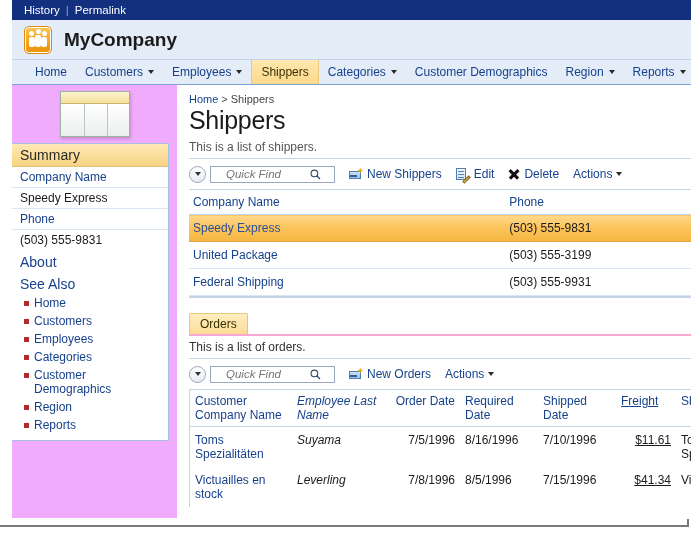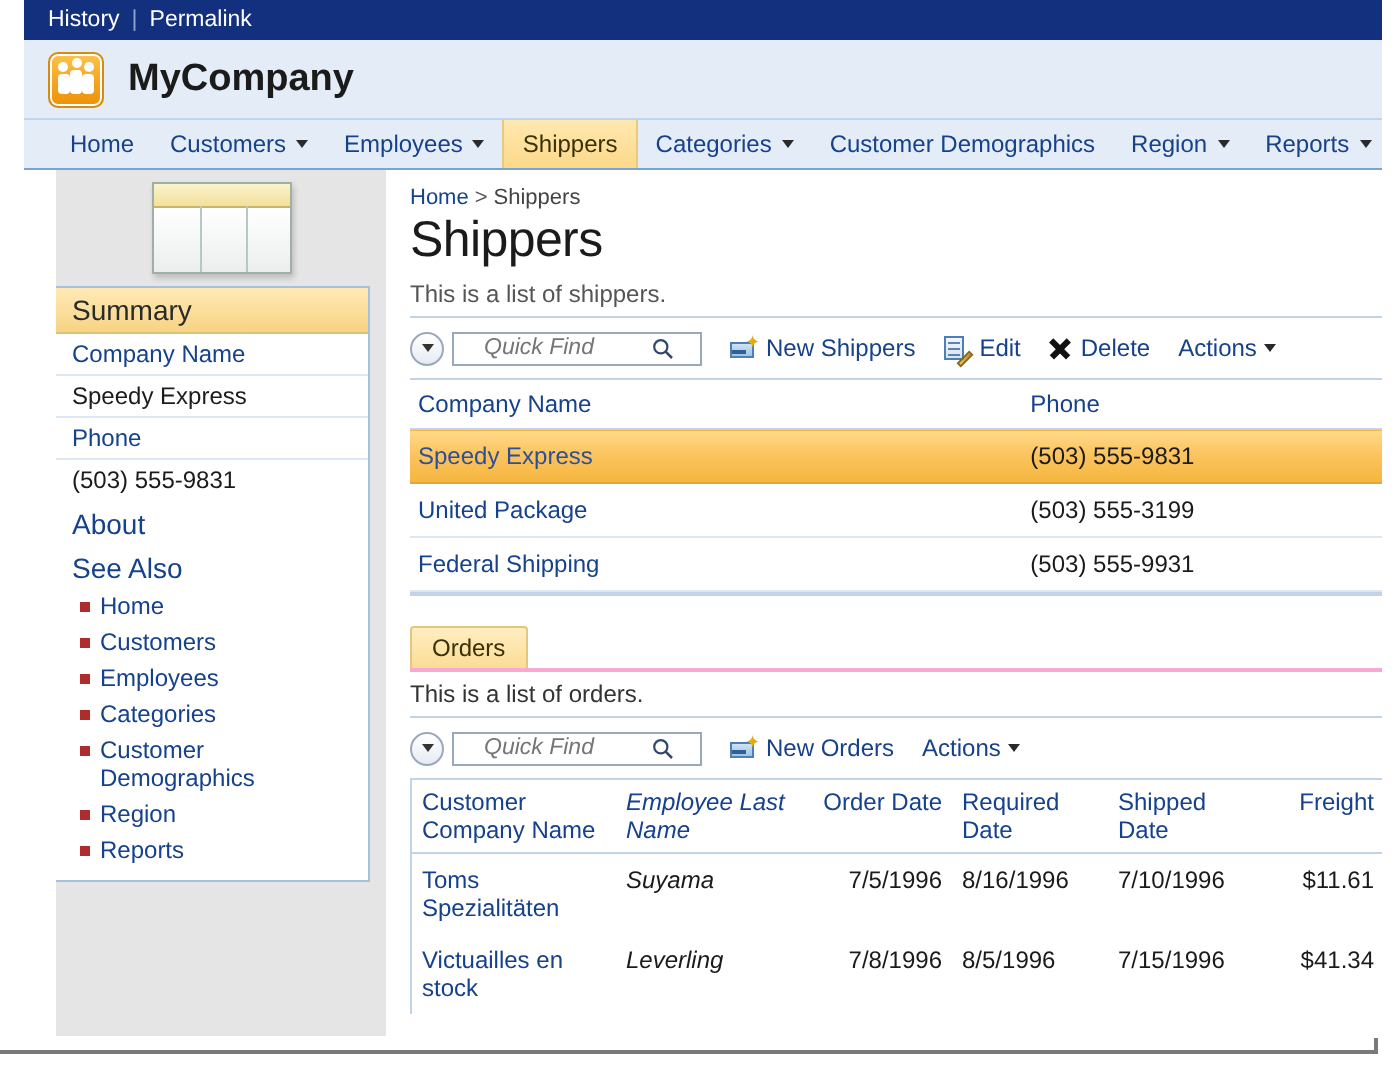--- a/index.html
+++ b/index.html
@@ -74,21 +74,21 @@
   .caret{
     width:0;height:0;border-left:3.5px solid transparent;
     border-right:3.5px solid transparent;border-top:4px solid #2a2a2a;
     display:inline-block;
   }
 
   
   .body-split{display:flex;width:679px;height:433px;}
 
   
-  .sidebar{width:165px;flex:none;background:#e5e5e5;position:relative;margin-left:16px;}
+  .sidebar{width:165px;flex:none;background:#f0abfc;position:relative;}
   .side-icon-wrap{height:58px;display:flex;align-items:center;justify-content:center;}
   .grid-icon{
     width:70px;height:46px;background:#ffffff;
     border:1px solid #9fb0a5;box-sizing:border-box;position:relative;
     box-shadow:1px 2px 3px rgba(0,0,0,.18);
   }
   .grid-icon .gi-head{
     position:absolute;left:0;right:0;top:0;height:11px;
     background:linear-gradient(180deg,#fdf3cd 0%,#f2e09a 100%);
     border-bottom:1px solid #c9b46a;
@@ -229,21 +229,21 @@
   }
   .orders-table td{
     font-size:12px;padding:6px 5px;vertical-align:top;color:#1b1b1b;
   }
   .orders-table td.link a{color:#16418c;text-decoration:none;}
   .orders-table .c1{width:92px;}
   .orders-table .c2{width:80px;font-style:italic;}
   .orders-table .c3{width:68px;text-align:right;}
   .orders-table .c4{width:68px;}
   .orders-table .c5{width:68px;}
-  .orders-table .c6{width:50px;text-align:right;}
+  .orders-table .c6{width:50px;text-decoration:underline;}
   .orders-table .c7{width:80px;}
   .orders-scroll{overflow:hidden;border-left:1px solid #c3d3ea;}
 </style>
 </head>
 <body>
 
 <div class="page-frame">
 <div class="page-inner">
 
   <div class="topbar">

